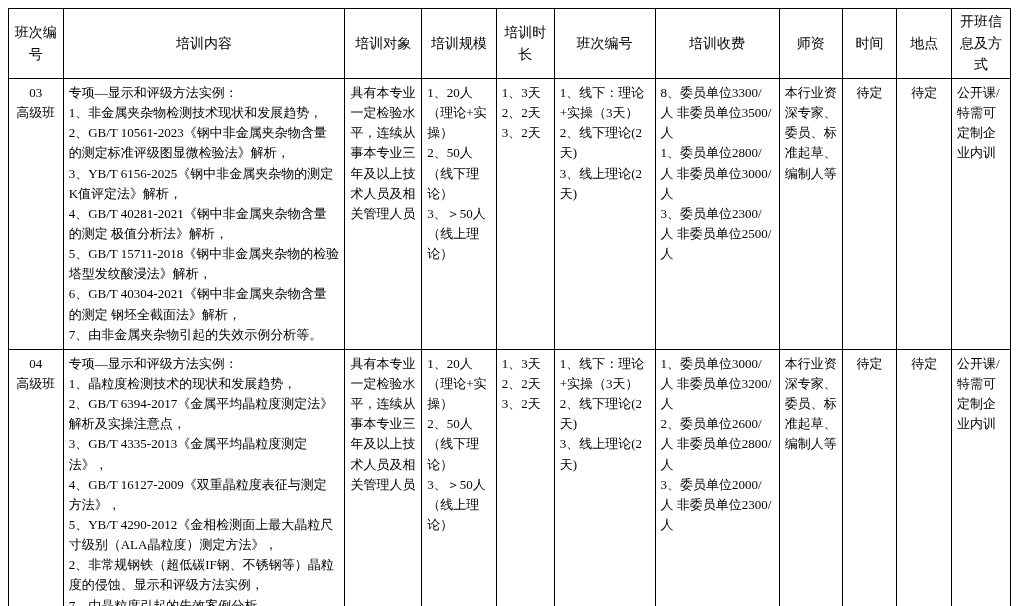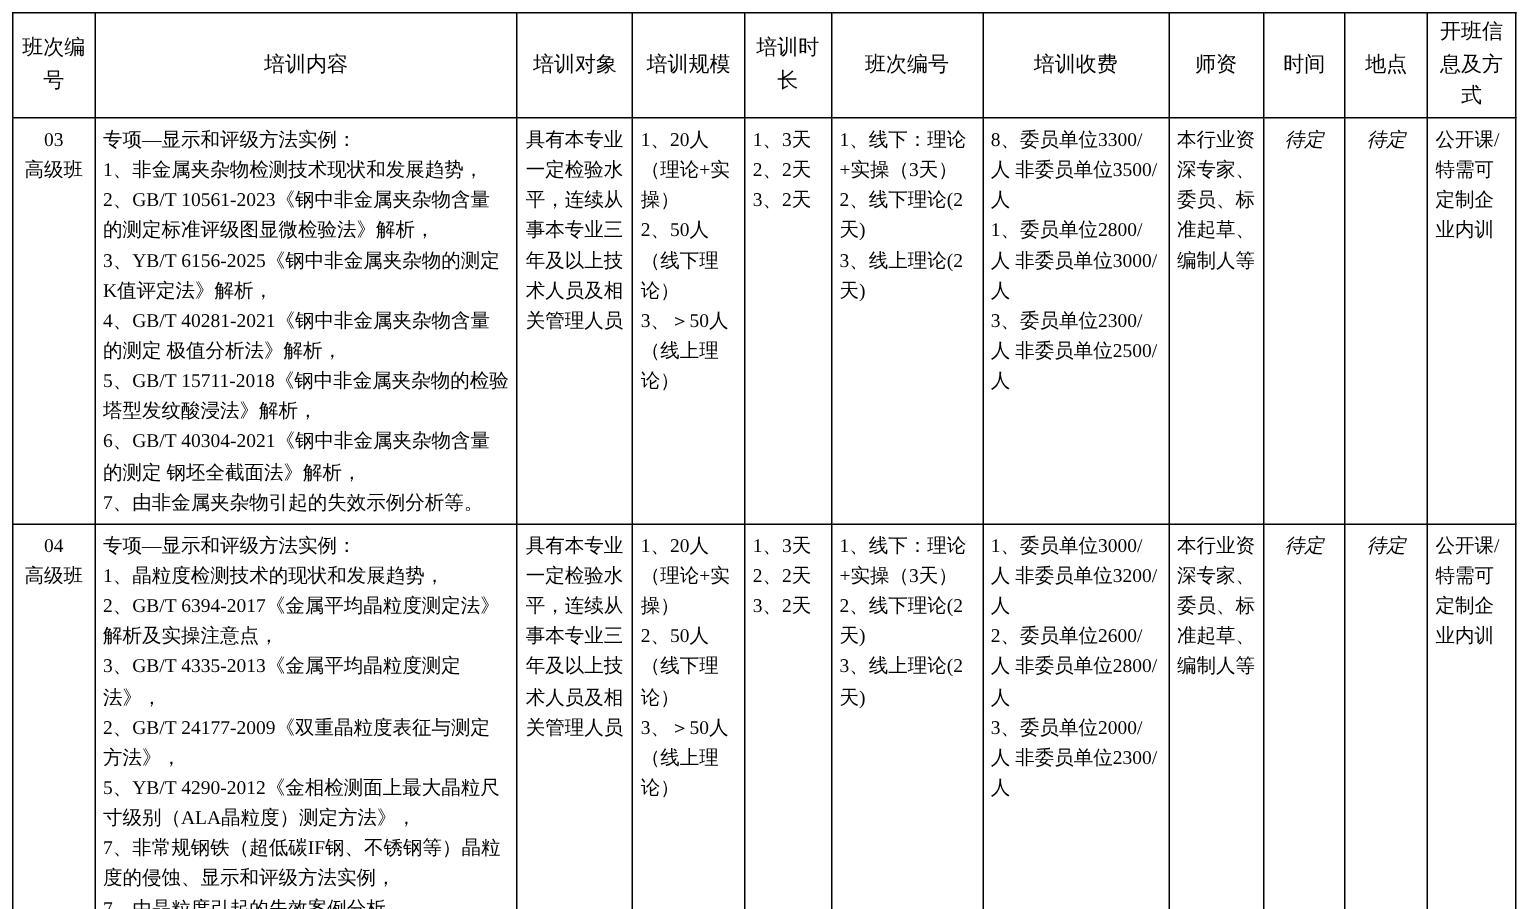--- a/index.html
+++ b/index.html
@@ -53,21 +53,20 @@
   col.c5 { width: 96px; }
   col.c6 { width: 118px; }
   col.c7 { width: 60px; }
   col.c8 { width: 52px; }
   col.c9 { width: 52px; }
   col.c10 { width: 56px; }
 
   .cell-center {
     text-align: center;
     vertical-align: middle;
-    font-style: italic;
   }
   .cell-mid {
     vertical-align: middle;
     margin-left: 31px;
   }
   .code-cell {
     text-align: center;
     vertical-align: middle;
     font-size: 13px;
     line-height: 1.7;
@@ -164,23 +163,23 @@
       <tr>
         <td class="code-cell">
           <div>04</div>
           <div>高级班</div>
         </td>
         <td class="content-cell lines">
           <div>专项—显示和评级方法实例：</div>
           <div>1、晶粒度检测技术的现状和发展趋势，</div>
           <div>2、GB/T 6394-2017《金属平均晶粒度测定法》解析及实操注意点，</div>
           <div>3、GB/T 4335-2013《金属平均晶粒度测定法》，</div>
-          <div>2、GB/T 24177-2009《双重晶粒度表征与测定方法》，</div>
+          <div>4、GB/T 16127-2009《双重晶粒度表征与测定方法》，</div>
           <div>5、YB/T 4290-2012《金相检测面上最大晶粒尺寸级别（ALA晶粒度）测定方法》，</div>
-          <div>7、非常规钢铁（超低碳IF钢、不锈钢等）晶粒度的侵蚀、显示和评级方法实例，</div>
+          <div>2、非常规钢铁（超低碳IF钢、不锈钢等）晶粒度的侵蚀、显示和评级方法实例，</div>
           <div>7、由晶粒度引起的失效案例分析。</div>
         </td>
         <td class="small-cell cell-mid">具有本专业一定检验水平，连续从事本专业三年及以上技术人员及相关管理人员</td>
         <td class="small-cell cell-mid lines">
           <div>1、20人（理论+实操）</div>
           <div>2、50人（线下理论）</div>
           <div>3、＞50人（线上理论）</div>
         </td>
         <td class="small-cell cell-mid lines">
           <div>1、3天</div>

